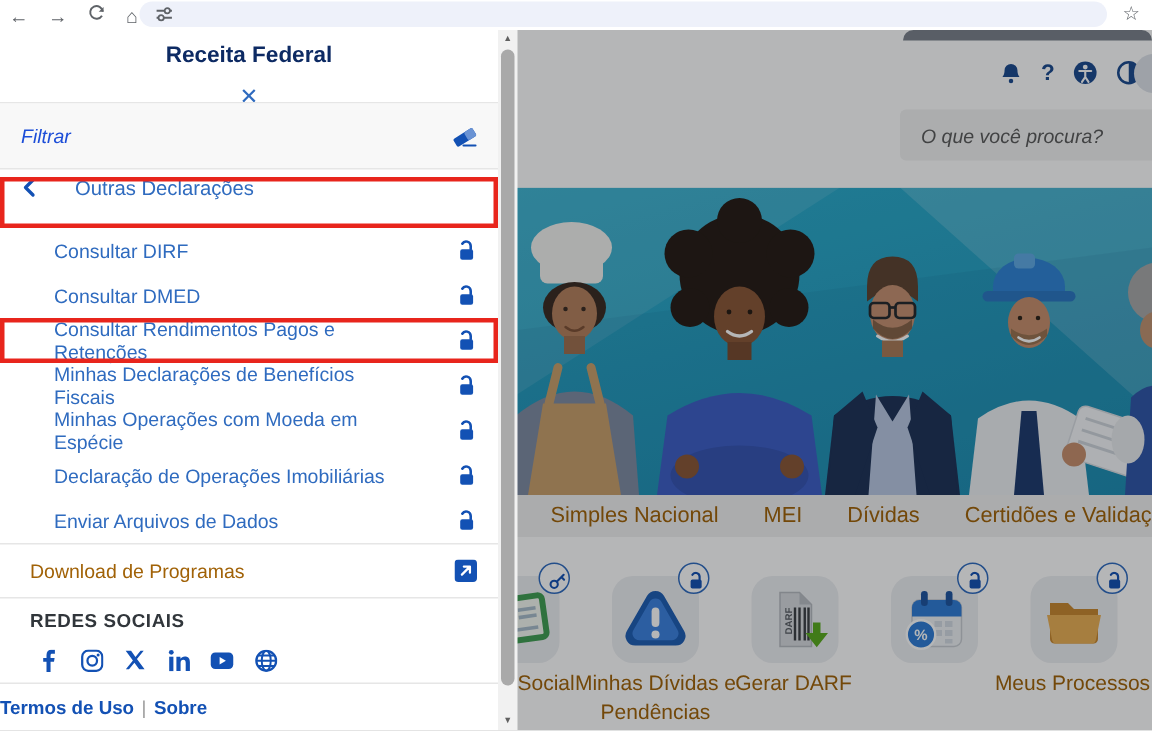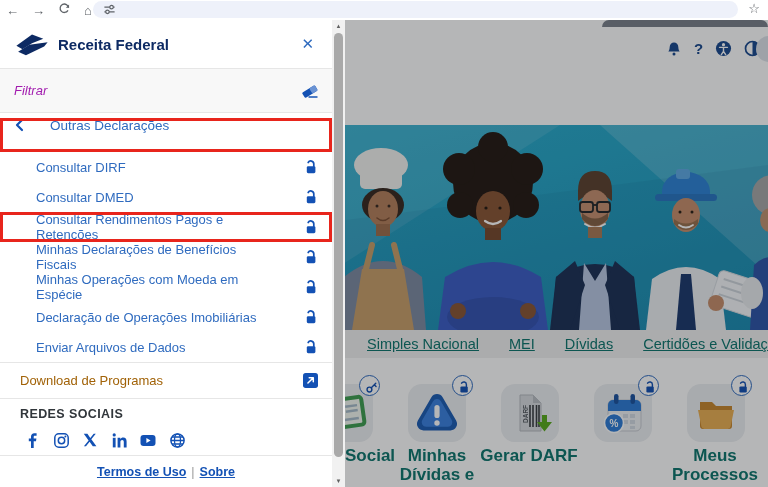--- a/index.html
+++ b/index.html
@@ -23,48 +23,48 @@
   .topstrip{left:602px;top:0;width:166px;height:7px;background:#7b828c;border-radius:8px 8px 0 0;}
   .hdricons{top:20px;left:666px;display:flex;align-items:center;gap:12px;}
   .hdricons .q{color:#1b4a8f;font-weight:bold;font-size:15px;line-height:16px;}
   .avatar-sliver{left:756px;top:16px;width:26px;height:26px;border-radius:50%;background:#dfe3ea;}
   .searchbox{left:600px;top:53px;right:0;height:34px;background:#f2f2f2;border-radius:4px 0 0 4px;display:flex;align-items:center;padding-left:14px;font-style:italic;font-size:13px;color:#5a5a5a;}
 
   .hero{left:0;top:105px;width:768px;height:205px;overflow:hidden;}
 
   .tabs{left:0;top:310px;width:768px;height:28px;background:#f1f1f1;}
   .tabs .row{position:absolute;left:367px;top:0;height:28px;display:flex;align-items:center;gap:30px;}
-  .tab{font-size:14.5px;color:#0f766e;white-space:nowrap;text-decoration:underline;}
+  .tab{font-size:14.5px;color:#a16207;white-space:nowrap;}
 
   .services{left:0;top:338px;width:768px;height:129px;background:#ffffff;}
   .tile{position:absolute;top:26px;width:58px;height:58px;border-radius:14px;background:#edeff2;}
   .tile svg{position:absolute;left:5px;top:5px;}
   .badge{position:absolute;top:-9px;right:-7px;width:21px;height:21px;border-radius:50%;background:#fff;border:1.5px solid #2f6bbf;box-sizing:border-box;display:flex;align-items:center;justify-content:center;}
-  .svclabel{position:absolute;top:88px;width:120px;text-align:center;font-size:17px;line-height:19px;color:#0f766e;font-weight:bold;}
+  .svclabel{position:absolute;top:88px;width:120px;text-align:center;font-size:14px;line-height:19px;color:#a16207;font-weight:normal;}
 
   
   .sidebar{left:0;top:0;width:332px;height:467px;background:#fff;z-index:10;display:flex;flex-direction:column;box-sizing:border-box;}
-  .sb-logo{height:48px;display:flex;align-items:center;padding:0 14px;gap:8px;}
+  .sb-logo{height:48px;display:flex;align-items:center;padding:0 14px;gap:8px;flex-direction:column;}
   .sb-logo .brand{font-size:15px;font-weight:bold;color:#0d2a63;flex:1;}
   .sb-close{color:#2f6bbf;font-size:15px;cursor:pointer;padding:2px 4px;}
   .divider{height:1px;background:#e6e6e6;flex:none;}
   .sb-filter{height:43px;background:#f8f8f8;display:flex;align-items:center;padding:0 14px;}
-  .sb-filter .ph{flex:1;font-style:italic;font-size:13px;color:#a21caf;}
+  .sb-filter .ph{flex:1;font-style:italic;font-size:13px;color:#1d4ed8;}
   .menu{padding-top:5px;flex:none;}
   .mrow{height:30px;display:flex;align-items:center;padding:0 14px 0 36px;box-sizing:border-box;gap:30px;}
   .mrow .lbl{flex:1;font-size:13px;color:#2f6bbf;}
   .parent{height:34px;display:flex;align-items:flex-start;padding:0 14px;box-sizing:border-box;}
   .parent .lbl{font-size:13.5px;color:#2f6bbf;margin-left:26px;}
   .redbox{outline:3px solid #e8251c;outline-offset:-3px;}
   .dl{height:35px;display:flex;align-items:center;padding:0 14px 0 20px;box-sizing:border-box;}
   .dl .lbl{flex:1;font-size:13px;color:#a16207;}
   .redes{height:22px;display:flex;align-items:flex-end;padding:0 20px;font-size:12.5px;font-weight:bold;color:#31363b;letter-spacing:.4px;}
   .social{height:30px;display:flex;align-items:center;gap:13px;padding:0 0 0 24px;margin-top:4px;}
   .social a{display:flex;width:16px;height:16px;align-items:center;justify-content:center;}
-  .sb-footer{flex:1;display:flex;align-items:center;justify-content:center;gap:5px;font-size:12.5px;font-weight:bold;color:#1351b4;text-decoration:underline;}
+  .sb-footer{flex:1;display:flex;align-items:center;gap:5px;font-size:12.5px;font-weight:bold;color:#1351b4;}
   .sb-footer .sep{color:#9a9a9a;font-weight:normal;}
 
   
   .sbar{left:332px;top:0;width:13px;height:467px;background:#f1f1f1;z-index:11;}
   .sbar .arr{position:absolute;left:0;width:13px;height:12px;display:flex;align-items:center;justify-content:center;font-size:6px;color:#606060;}
   .sbar .thumb{position:absolute;left:2px;top:13px;width:9px;height:424px;background:#a9a9a9;border-radius:5px;}
 </style>
 </head>
 <body>
 
@@ -108,20 +108,23 @@
             <circle cx="9" cy="5" r="1.7" fill="#fff"></circle>
             <path d="M4.8 7.8 h8.4 M9 7.8 v4.2 M9 12 l-2.3 3.4 M9 12 l2.3 3.4" stroke="#fff" stroke-width="1.5" fill="none" stroke-linecap="round"></path>
           </svg>
         <svg width="17" height="17" viewBox="0 0 18 18">
             <circle cx="9" cy="9" r="7.4" fill="none" stroke="#1b4a8f" stroke-width="1.8"></circle>
             <path d="M9 1.6 a7.4 7.4 0 0 1 0 14.8 z" fill="#1b4a8f"></path>
           </svg>
       </div>
       <div class="ab avatar-sliver"></div>
 
+      <div class="ab searchbox">
+        <span>O que você procura?</span>
+      </div>
 
       <div class="ab hero">
         <svg width="768" height="205" viewBox="0 0 768 205">
           <defs>
             <linearGradient id="tealbg" x1="0" y1="0" x2="1" y2="1">
               <stop offset="0" stop-color="#2fb5d4"></stop>
                 <stop offset="1" stop-color="#1f93b8"></stop>
             </linearGradient>
           </defs>
           <rect width="768" height="205" fill="url(#tealbg)"></rect>

